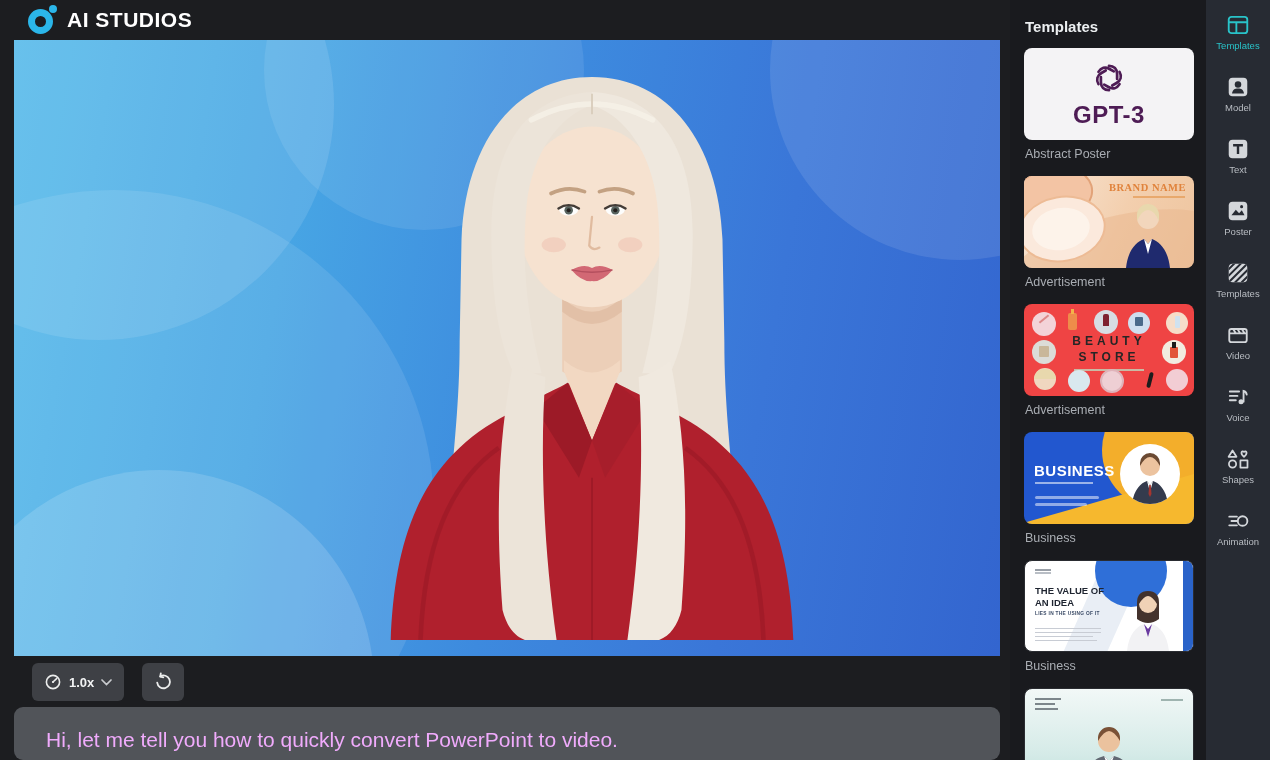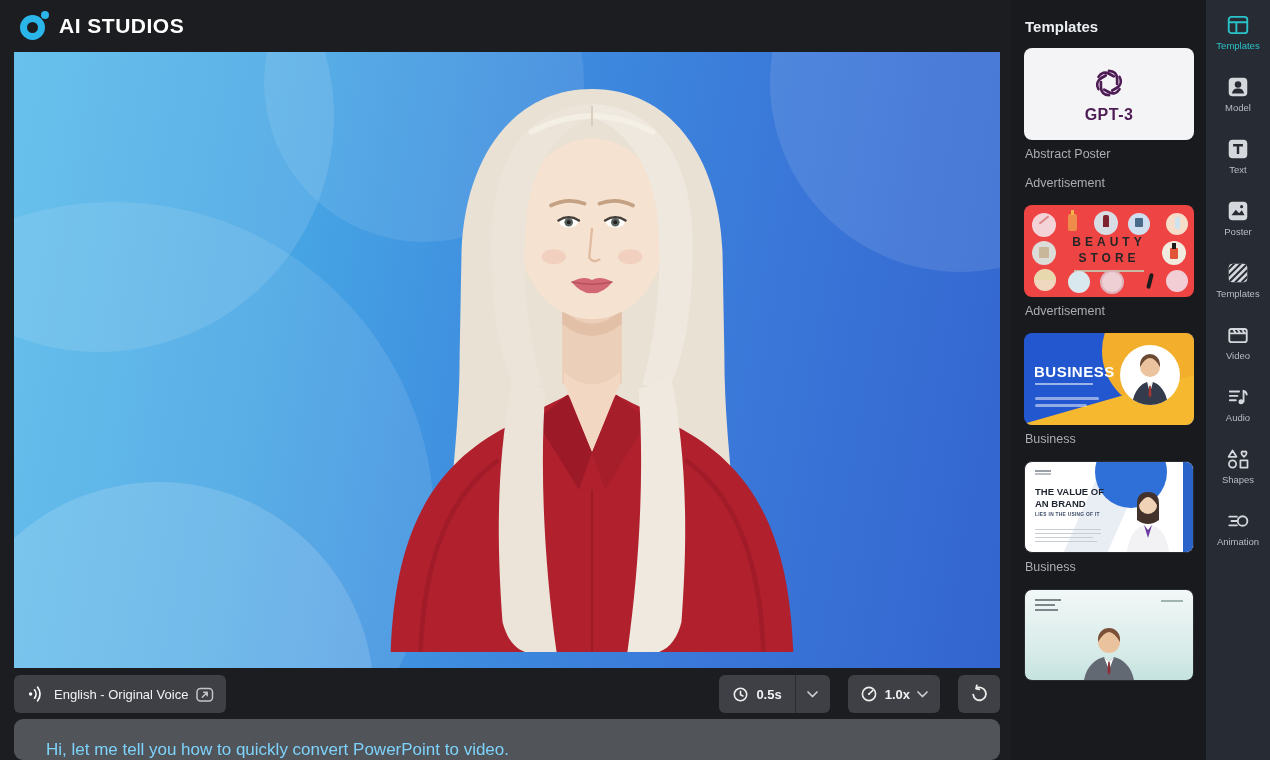--- a/index.html
+++ b/index.html
@@ -3,21 +3,21 @@
 <meta charset="utf-8">
 <style>
   * { margin:0; padding:0; box-sizing:border-box; }
   html,body { width:1270px; height:760px; overflow:hidden; background:#131417;
               font-family:"Liberation Sans","DejaVu Sans",sans-serif; }
   .app { display:flex; width:1270px; height:760px; }
 
   
   .left-area { width:1010px; height:760px; background:#1c1d20; display:flex; flex-direction:column; }
 
-  .topbar { height:52px; display:flex; align-items:center; padding-left:20px; flex:0 0 auto;text-align:right; }
+  .topbar { height:40px; display:flex; align-items:center; padding-left:28px; flex:0 0 auto;text-align:right; }
   .logo-mark { position:relative; width:30px; height:30px; }
   .logo-ring { position:absolute; left:0; top:4px; width:25px; height:25px; border:7px solid var(--logo-cyan,#2bb6e9); border-radius:50%; }
   .logo-dot  { position:absolute; right:1px; top:0; width:8px; height:8px; background:var(--logo-cyan,#2bb6e9); border-radius:50%; }
   .brand-text { color:#fff; font-size:21px; font-weight:bold; letter-spacing:.5px; margin-left:9px; }
 
   
   .canvas { position:relative; margin-left:14px; width:986px; height:616px; overflow:hidden; flex:0 0 auto;
             background:linear-gradient(100deg,#56baea 0%,#47a5e4 28%,#3d8ade 52%,#3a76d8 74%,#3365cf 100%); }
   .bg-circle { position:absolute; border-radius:50%; }
   .bg-c1 { width:470px; height:470px; left:-150px; top:-170px; background:rgba(255,255,255,.11); }
@@ -36,32 +36,32 @@
   .seg { display:flex; align-items:center; gap:7px; padding:0 13px; height:100%; }
   .divider { width:1px; height:100%; background:#2b2c2f; }
   .chev-seg { width:34px; display:flex; align-items:center; justify-content:center; height:100%; }
   .speed-group { padding:0 12px; gap:7px; margin-left:18px; }
   .reset-btn { width:42px; justify-content:center; margin-left:18px; }
   .ml-auto { margin-left:auto; }
   .val { font-weight:bold; }
 
   
   .script-box { margin:6px 0 0 14px; width:986px; height:60px; background:#515459; border-radius:9px;
-                padding:21px 30px 0 32px; color:#7dd3fc; font-size:17px; }
+                padding:21px 30px 0 32px; color:#f0abfc; font-size:21px; }
 
   
   .templates-panel { width:196px; height:760px; background:#191a1e; padding:0 12px 0 14px; overflow:hidden; }
   .panel-title { color:#eceff1; font-size:15px; font-weight:bold; margin:18px 0 13px 1px; }
   .tpl-item { margin-bottom:14px; cursor:pointer; }
   .thumb { position:relative; width:170px; height:92px; border-radius:8px; overflow:hidden; }
   .tpl-label { font-size:12.5px; color:#a9adb3; margin:7px 0 0 1px; height:15px; }
 
   
   .thumb-gpt3 { background:#f4f3f5; display:flex; flex-direction:column; align-items:center; justify-content:center; gap:5px; }
-  .gpt3-title { color:var(--gpt-purple,#4e1c55); font-size:16px; font-weight:bold; letter-spacing:.5px; }
+  .gpt3-title { color:var(--gpt-purple,#4e1c55); font-size:24px; font-weight:bold; letter-spacing:.5px; }
 
   
   .thumb-brand { background:linear-gradient(115deg,#f8e7d8 0%,#f3cfae 55%,#eec49e 100%); }
   .brand-swoosh { position:absolute; width:230px; height:90px; left:-20px; top:40px; background:#e9b88f; opacity:.55; border-radius:50%; transform:rotate(-14deg); }
   .brand-title { position:absolute; top:6px; right:8px; font-family:"Liberation Serif","DejaVu Serif",serif; font-weight:bold; font-size:10.5px; letter-spacing:.5px; color:#e0833c; }
   .brand-sub { position:absolute; top:20px; right:9px; width:52px; height:2px; background:#e6a05e; opacity:.8; }
   .cushion-lid { position:absolute; left:-16px; top:-8px; width:86px; height:58px; background:#f3c4a4; border:2px solid #e2a379; border-radius:50%; transform:rotate(-16deg); }
   .cushion-base { position:absolute; left:-6px; top:20px; width:88px; height:66px; background:#fbe9dc; border:2px solid #edbb95; border-radius:50%; transform:rotate(-10deg); }
   .cushion-puff { position:absolute; left:8px; top:32px; width:58px; height:42px; background:#fdf3ea; border-radius:50%; transform:rotate(-10deg); }
   .brand-woman { position:absolute; right:16px; bottom:0; }
@@ -182,48 +182,21 @@
         <path d="M220 320 Q250 346 280 320 L280 332 L250 406 L220 332 Z" fill="#f2d8c2"></path>
         <path d="M224 344 L250 406 L236 446 L190 372 Z" fill="#9c1a27"></path>
         <path d="M276 344 L250 406 L264 446 L310 372 Z" fill="#a71e2b"></path>
         <path d="M250 446 L250 620" stroke="#8f1622" stroke-width="2" opacity=".55"></path>
         <path d="M166 320 C150 400 146 480 154 588 C158 604 166 616 178 620 L212 620 C198 520 194 420 200 338 Q182 334 166 320 Z" fill="#ece4d9"></path>
         <path d="M334 320 C350 400 354 480 346 588 C342 604 334 616 322 620 L288 620 C302 520 306 420 300 338 Q318 334 334 320 Z" fill="#f0e9df"></path>
       </svg>
     </div>
 
     <div class="controls-row">
-      <div class="btn voice-btn">
-        <svg width="20" height="20" viewBox="0 0 20 20">
-          <circle cx="4.6" cy="10" r="1.7" fill="#fff"></circle>
-          <path d="M8.5 5.8 A6.6 6.6 0 0 1 8.5 14.2" stroke="#fff" stroke-width="1.7" fill="none" stroke-linecap="round"></path>
-          <path d="M11.6 3.2 A10.8 10.8 0 0 1 11.6 16.8" stroke="#fff" stroke-width="1.7" fill="none" stroke-linecap="round"></path>
-        </svg>
-        <span>English - Original Voice</span>
-        <svg width="18" height="17" viewBox="0 0 18 17">
-          <rect x="1" y="2.5" width="15.5" height="12.5" rx="3.5" stroke="#c2c4c8" stroke-width="1.5" fill="none"></rect>
-          <path d="M6.3 11.2 L11.2 6.3 M11.2 6.3 H7.7 M11.2 6.3 V9.8" stroke="#c2c4c8" stroke-width="1.5" fill="none" stroke-linecap="round"></path>
-        </svg>
-      </div>
-
-      <div class="btn group ml-auto">
-        <div class="seg">
-          <svg width="17" height="17" viewBox="0 0 17 17">
-            <circle cx="8.5" cy="8.5" r="6.2" stroke="#eceded" stroke-width="1.6" fill="none"></circle>
-            <path d="M8.5 5.2 V8.7 L10.9 10" stroke="#eceded" stroke-width="1.6" fill="none" stroke-linecap="round"></path>
-          </svg>
-          <span class="val">0.5s</span>
-        </div>
-        <div class="divider"></div>
-        <div class="chev-seg">
-          <svg width="11" height="7" viewBox="0 0 11 7">
-            <path d="M1 1 L5.5 5.5 L10 1" stroke="#c9cbce" stroke-width="1.7" fill="none" stroke-linecap="round"></path>
-          </svg>
-        </div>
-      </div>
+
 
       <div class="btn seg speed-group">
         <svg width="18" height="18" viewBox="0 0 18 18">
           <circle cx="9" cy="9" r="6.6" stroke="#eceded" stroke-width="1.6" fill="none"></circle>
           <path d="M9 9 L12.6 5.6" stroke="#eceded" stroke-width="1.6" stroke-linecap="round"></path>
           <circle cx="9" cy="9" r="1.1" fill="#eceded"></circle>
         </svg>
         <span class="val">1.0x</span>
         <svg width="11" height="7" viewBox="0 0 11 7">
           <path d="M1 1 L5.5 5.5 L10 1" stroke="#c9cbce" stroke-width="1.7" fill="none" stroke-linecap="round"></path>
@@ -267,20 +240,34 @@
                 <path d="M20 6.5 C25.5 6.5 29 10 29 15.5 L29 21"></path>
               </g>
           </g>
         </svg>
         <div class="gpt3-title">GPT-3</div>
       </div>
       <div class="tpl-label">Abstract Poster</div>
     </div>
 
     <div class="tpl-item">
+      <div class="thumb thumb-brand">
+        <div class="brand-swoosh"></div>
+        <div class="cushion-lid"></div>
+        <div class="cushion-base"></div>
+        <div class="cushion-puff"></div>
+        <div class="brand-title">BRAND NAME</div>
+        <div class="brand-sub"></div>
+        <svg class="brand-woman" width="60" height="66" viewBox="0 0 60 66">
+          <circle cx="30" cy="16" r="11" fill="#f2d6bc"></circle>
+          <path d="M19 13 A11 11 0 0 1 41 13 L41 19 Q36 8 30 8 Q24 8 19 19 Z" fill="#e8d8ad"></path>
+          <path d="M8 66 C10 48 18 40 26 37 L30 42 L34 37 C42 40 50 48 52 66 Z" fill="#1f2a6e"></path>
+          <path d="M26 37 L30 42 L34 37 L30 52 Z" fill="#ffffff"></path>
+        </svg>
+      </div>
       <div class="tpl-label">Advertisement</div>
     </div>
 
     <div class="tpl-item">
       <div class="thumb thumb-beauty">
         <div class="beauty-center">
           <div class="beauty-line1">BEAUTY</div>
           <div class="beauty-line2">STORE</div>
           <div class="beauty-rule"></div>
         </div>
@@ -329,21 +316,21 @@
       </div>
       <div class="tpl-label">Business</div>
     </div>
 
     <div class="tpl-item">
       <div class="thumb thumb-value">
         <div class="val-diag"></div>
         <div class="val-blob"></div>
         <div class="val-bar"></div>
         <div class="val-logo"></div>
-        <div class="val-title">THE VALUE OF AN BRAND</div>
+        <div class="val-title">THE VALUE OF AN IDEA</div>
         <div class="val-sub">LIES IN THE USING OF IT</div>
         <div class="val-p vp1"></div>
         <div class="val-p vp2"></div>
         <div class="val-p vp3"></div>
         <div class="val-p vp4"></div>
         <svg class="val-woman" width="54" height="62" viewBox="0 0 54 62">
           <path d="M16 14 Q16 2 27 2 Q38 2 38 14 L38 30 Q27 38 16 30 Z" fill="#43322c"></path>
           <circle cx="27" cy="15" r="9" fill="#f0d2b6"></circle>
           <path d="M18 12 A9 9 0 0 1 36 12 L36 15 Q31 7 27 7 Q23 7 18 15 Z" fill="#43322c"></path>
           <path d="M6 62 C8 45 15 38 23 35 L27 40 L31 35 C39 38 46 45 48 62 Z" fill="#f2f2f4"></path>
@@ -443,21 +430,21 @@
     </div>
 
     <div class="nav-item">
       <span class="nav-icon">
         <svg width="24" height="24" viewBox="0 0 22 22" fill="none" stroke="#d4d7db" stroke-width="1.7" stroke-linecap="round">
           <path d="M3.5 6 H12 M3.5 10 H10.5 M3.5 14 H9"></path>
           <circle cx="13.8" cy="15.3" r="2.3" fill="#d4d7db" stroke="none"></circle>
           <path d="M16.1 15.3 V5.5 Q18.6 6 19 8.8"></path>
         </svg>
       </span>
-      <span class="nav-label">Audio</span>
+      <span class="nav-label">Voice</span>
     </div>
 
     <div class="nav-item">
       <span class="nav-icon">
         <svg width="24" height="24" viewBox="0 0 22 22" fill="none" stroke="#d4d7db" stroke-width="1.6" stroke-linejoin="round">
           <path d="M6 3.2 L9.6 9 H2.4 Z"></path>
           <path d="M16.5 9 C12.4 5.8 14.6 2.6 16.5 4.5 C18.4 2.6 20.6 5.8 16.5 9 Z"></path>
           <circle cx="6" cy="15.6" r="3.3"></circle>
           <rect x="13.2" y="12.3" width="6.5" height="6.5"></rect>
         </svg>

